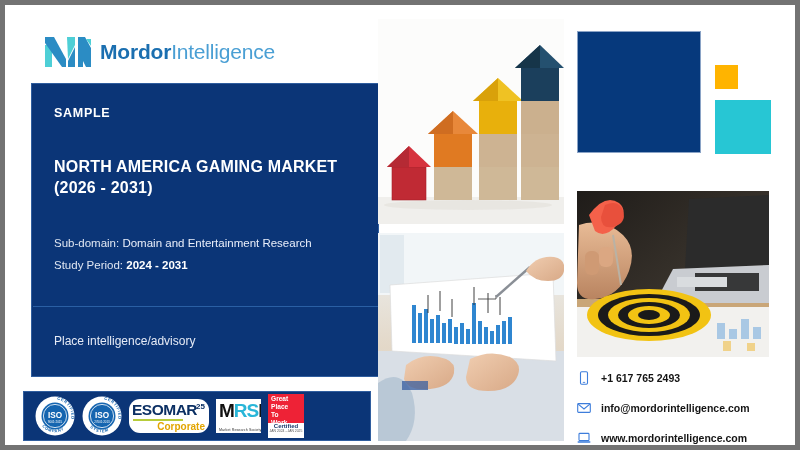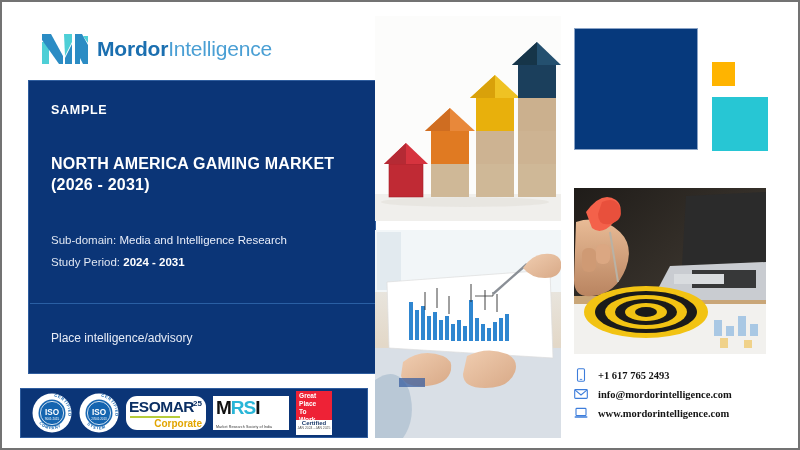--- a/index.html
+++ b/index.html
@@ -6,21 +6,21 @@
   body{
     width:800px;height:450px;
     background:#ffffff;
     font-family:"Liberation Sans", sans-serif;
     overflow:hidden;
   }
   .page{
     position:relative;
     width:800px;height:450px;
     box-sizing:border-box;
-    border:2px solid #737373;
+    border:5px solid #737373;
     background:#ffffff;
     overflow:hidden;
   }
 
   
   .left-col{
     position:absolute;left:18px;top:14px;width:348px;height:422px;
   }
   .brand{
     position:absolute;left:22px;top:18px;
@@ -91,21 +91,21 @@
   .esomar-line{
     position:absolute;left:4px;top:20px;width:50px;height:2px;background:#b7cc3a;
   }
   .esomar-corp{
     position:absolute;right:4px;bottom:1px;
     font-size:10px;font-weight:bold;color:#e2a500;
   }
 
   
   .mrsi{
-    width:76px;height:34px;background:#ffffff;flex:0 0 auto;
+    width:45px;height:34px;background:#ffffff;flex:0 0 auto;
     position:relative;overflow:hidden;text-decoration:underline;
   }
   .mrsi-word{
     position:absolute;left:3px;top:1px;
     font-size:19px;font-weight:bold;letter-spacing:-1px;
   }
   .mrsi-d{color:#111111;}
   .mrsi-c{color:#29b6d8;}
   .mrsi-sub{
     position:absolute;left:3px;bottom:1px;
@@ -154,21 +154,21 @@
     position:absolute;left:710px;top:95px;width:56px;height:54px;
     background:#27c6d4;
   }
   .img-dart{
     position:absolute;left:572px;top:186px;width:192px;height:166px;
     overflow:hidden;background:#2a2724;
   }
 
   .contact{
     position:absolute;left:572px;top:366px;width:220px;
-    display:flex;flex-direction:column;gap:5px;font-family:Liberation Serif, serif;
+    display:flex;flex-direction:column;gap:16px;
   }
   .c-row{display:flex;align-items:center;gap:10px;}
   .c-ico{width:14px;height:14px;flex:0 0 auto;display:block;}
   .c-txt{font-size:10.5px;font-weight:bold;color:#141414;white-space:nowrap;}
 </style>
 </head>
 <body>
 
 <div class="page">
 
@@ -189,21 +189,21 @@
     </div>
 
     <div class="navy-card">
       <div class="sample-label">SAMPLE</div>
 
       <div class="report-title">NORTH AMERICA GAMING MARKET (2026 - 2031)</div>
 
       <div class="meta">
         <div class="meta-row">
           <span class="k">Sub-domain:</span>
-          <span class="v-n">Media and Intelligence Research</span>
+          <span class="v-n">Domain and Entertainment Research</span>
         </div>
         <div class="meta-row">
           <span class="k">Study Period:</span>
           <span class="v-b">2024 - 2031</span>
         </div>
       </div>
 
       <div class="divider"></div>
 
       <div class="advisory">Place intelligence/advisory</div>

